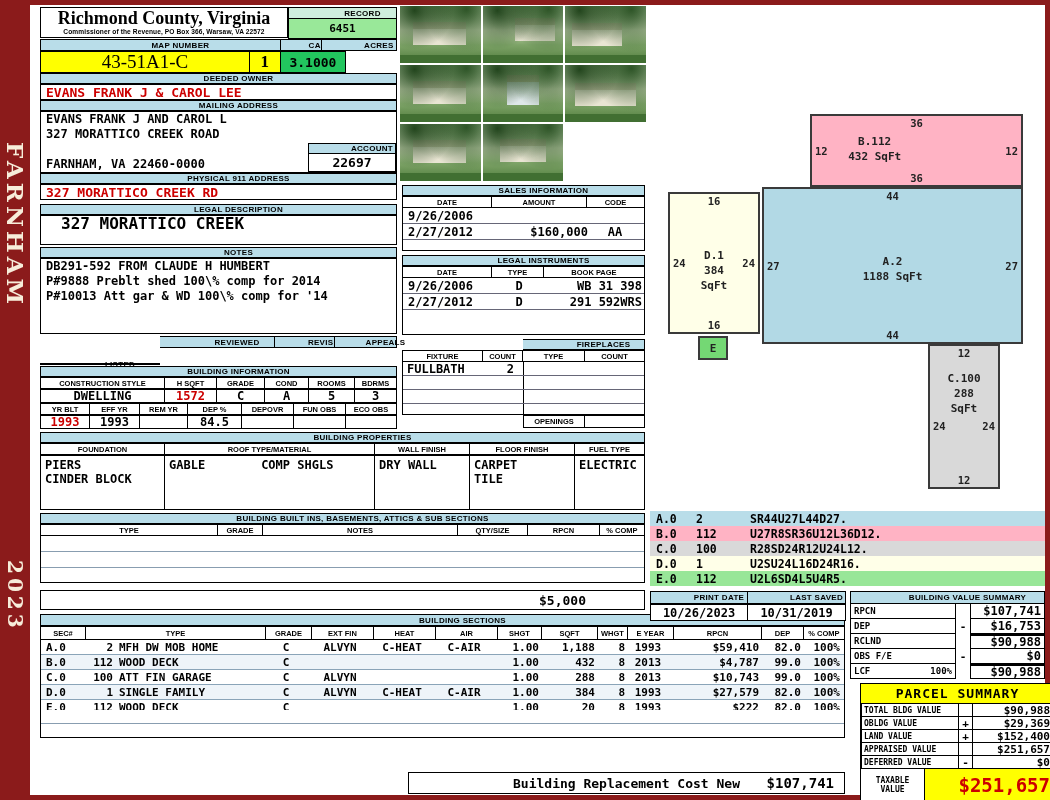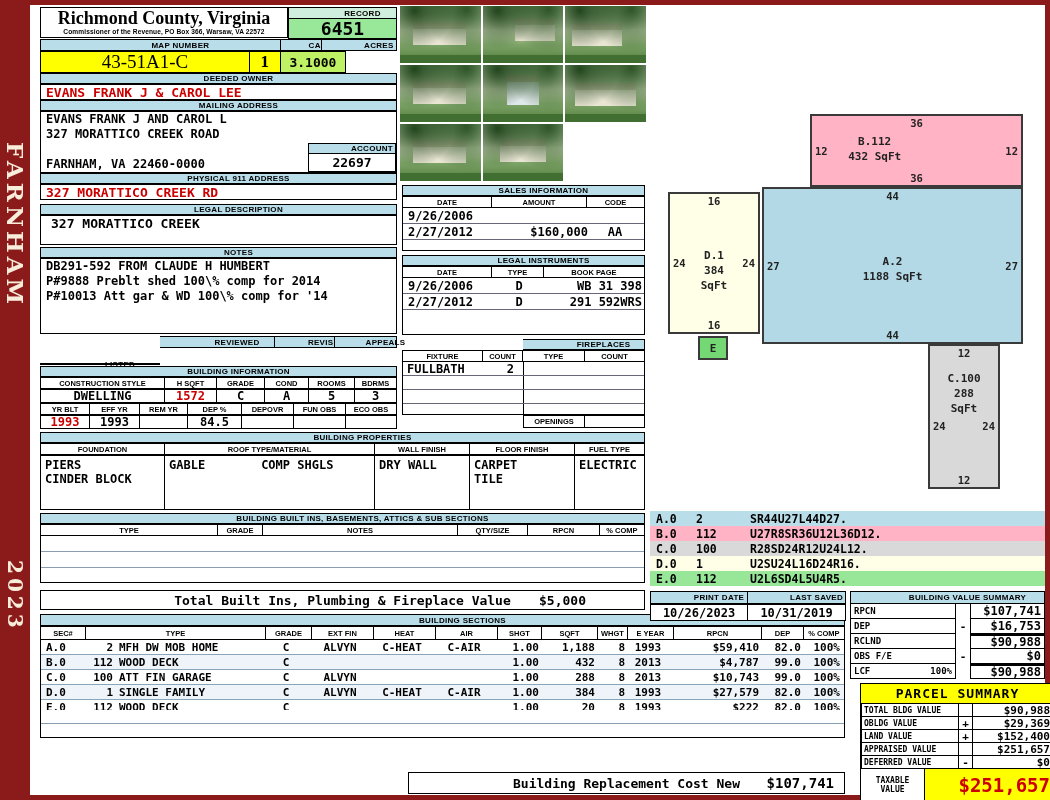--- a/index.html
+++ b/index.html
@@ -107,32 +107,32 @@
   <div class="side-label" style="top:553px;height:85px;font-size:20px;">2023</div>
 
   <div class="content">
 
     <div class="abs box" style="left:10px;top:2px;width:248px;height:31px;text-align:center;">
       <div style="font-family:'Liberation Serif','DejaVu Serif',serif;font-weight:bold;font-size:18px;line-height:20px;">Richmond County, Virginia</div>
       <div style="font-size:6.6px;font-weight:bold;letter-spacing:.1px;">Commissioner of the Revenue, PO Box 366, Warsaw, VA 22572</div>
     </div>
     <div class="abs" style="left:258px;top:2px;width:109px;height:32px;">
       <div class="hdr" style="height:12px;background:#cfeedd;">RECORD</div>
-      <div class="box mono" style="height:20px;background:#99e899;display:flex;align-items:center;justify-content:center;font-size:18px;border-top:none;">6451</div>
+      <div class="box mono" style="height:20px;background:#99e899;display:flex;align-items:center;justify-content:center;font-size:11px;border-top:none;">6451</div>
     </div>
 
     <div class="abs flex" style="left:10px;top:34px;width:357px;height:12px;">
       <div class="hdr" style="width:245px;">MAP NUMBER</div>
       <div class="hdr" style="width:36px;border-left:none;">CARD</div>
       <div class="hdr" style="width:76px;border-left:none;">ACRES</div>
     </div>
     <div class="abs flex" style="left:10px;top:46px;width:306px;height:22px;">
       <div class="vcell first" style="width:245px;background:#ffff00;font-family:'Liberation Serif',serif;font-size:19px;">43-51A1-C</div>
       <div class="vcell" style="width:36px;background:#ffff00;font-family:'Liberation Serif',serif;font-size:17px;font-weight:bold;">1</div>
-      <div class="vcell mono" style="width:76px;background:#bef264;font-size:13px;">3.1000</div>
+      <div class="vcell mono" style="width:76px;background:#22c55e;font-size:13px;">3.1000</div>
     </div>
 
     <div class="abs hdr" style="left:10px;top:68px;width:357px;height:11px;">DEEDED OWNER</div>
     <div class="abs hdr" style="left:10px;top:95px;width:357px;height:11px;">MAILING ADDRESS</div>
 
     <div class="abs box mono red" style="left:10px;top:79px;width:357px;height:16px;display:flex;align-items:center;padding-left:5px;font-size:13px;">EVANS FRANK J &amp; CAROL LEE</div>
     <div class="abs box" style="left:10px;top:106px;width:357px;height:62px;position:absolute;">
       <div>
 
           <div class="mono" style="height:15px;line-height:15px;padding-left:5px;font-size:12px;">EVANS FRANK J AND CAROL L</div>
@@ -146,21 +146,21 @@
       <div class="abs" style="right:0;bottom:0;width:88px;height:29px;">
         <div class="hdr" style="height:11px;">ACCOUNT</div>
         <div class="box mono" style="height:18px;display:flex;align-items:center;justify-content:center;font-size:13px;border-top:none;">22697</div>
       </div>
     </div>
 
     <div class="abs hdr" style="left:10px;top:168px;width:357px;height:11px;">PHYSICAL 911 ADDRESS</div>
     <div class="abs box mono red" style="left:10px;top:179px;width:357px;height:16px;display:flex;align-items:center;padding-left:5px;font-size:13px;">327 MORATTICO CREEK RD</div>
 
     <div class="abs hdr" style="left:10px;top:199px;width:357px;height:11px;">LEGAL DESCRIPTION</div>
-    <div class="abs box mono" style="left:10px;top:210px;width:357px;height:30px;padding-left:10px;font-size:13px;line-height:15px;">327 MORATTICO CREEK</div>
+    <div class="abs box mono" style="left:10px;top:210px;width:357px;height:30px;padding-left:20px;font-size:16px;line-height:15px;">327 MORATTICO CREEK</div>
 
     <div class="abs hdr" style="left:10px;top:242px;width:357px;height:11px;">NOTES</div>
     <div class="abs box" style="left:10px;top:253px;width:357px;height:76px;">
       <div>
 
           <div class="mono" style="height:15px;line-height:15px;padding-left:5px;font-size:12px;">DB291-592 FROM CLAUDE H HUMBERT</div>
 
           <div class="mono" style="height:15px;line-height:15px;padding-left:5px;font-size:12px;">P#9888 Preblt shed 100\% comp for 2014</div>
 
           <div class="mono" style="height:15px;line-height:15px;padding-left:5px;font-size:12px;">P#10013 Att gar &amp; WD 100\% comp for '14</div>
@@ -244,21 +244,20 @@
       <div class="cellh" style="width:72px;">RPCN</div>
       <div class="cellh" style="width:45px;">% COMP</div>
     </div>
     <div class="abs box" style="left:10px;top:531px;width:605px;height:47px;border-top:none;">
       <div class="thin-row"></div>
       <div class="thin-row"></div>
       <div class="thin-row" style="border-bottom:none;"></div>
     </div>
 
     <div class="abs box mono" style="left:10px;top:585px;width:605px;height:20px;display:flex;align-items:center;font-size:13px;position:absolute;">
-      <span style="flex:1;text-align:center;">Total Built Ins, Plumbing &amp; Fireplace Value</span>
       <span style="position:absolute;right:58px;font-size:13px;">$5,000</span>
     </div>
 
     <div class="abs hdr" style="left:10px;top:609px;width:805px;height:12px;">BUILDING SECTIONS</div>
     <div class="abs flex" style="left:10px;top:621px;width:805px;height:13px;border:1px solid #000;border-bottom:none;background:#fff;">
       <div class="bsh" style="width:45px;">SEC#</div>
       <div class="bsh" style="width:180px;">TYPE</div>
       <div class="bsh" style="width:46px;">GRADE</div>
       <div class="bsh" style="width:62px;">EXT FIN</div>
       <div class="bsh" style="width:62px;">HEAT</div>

